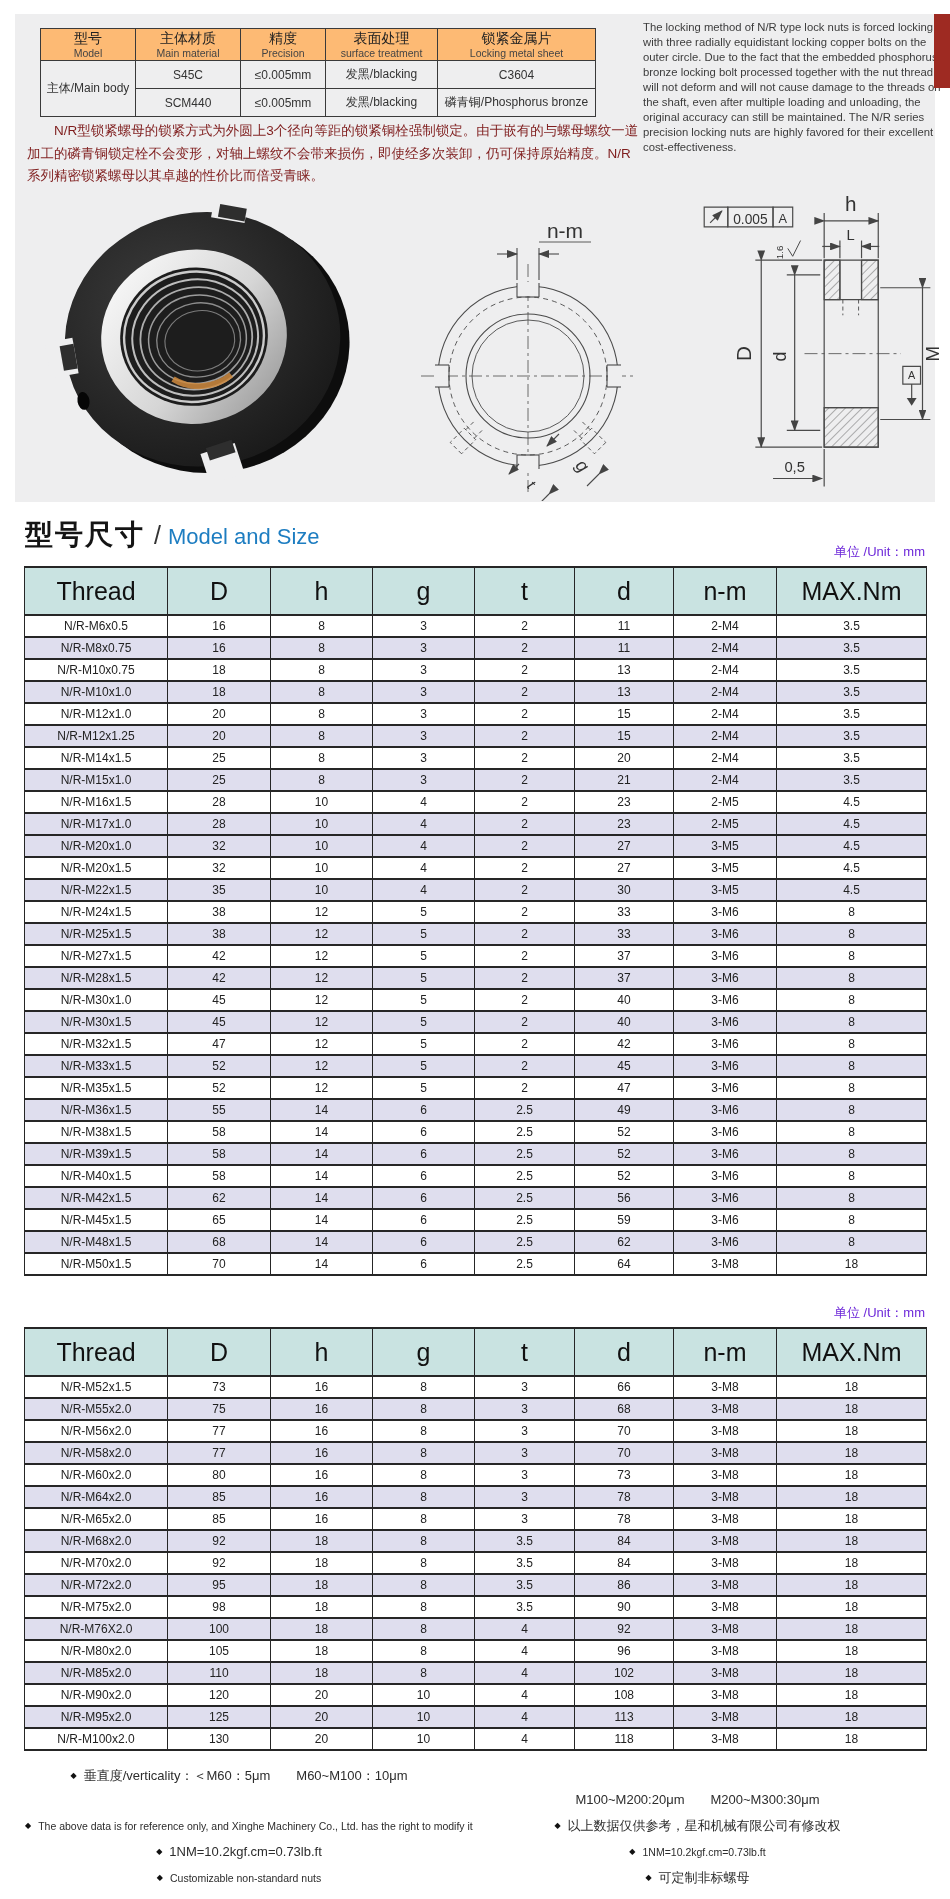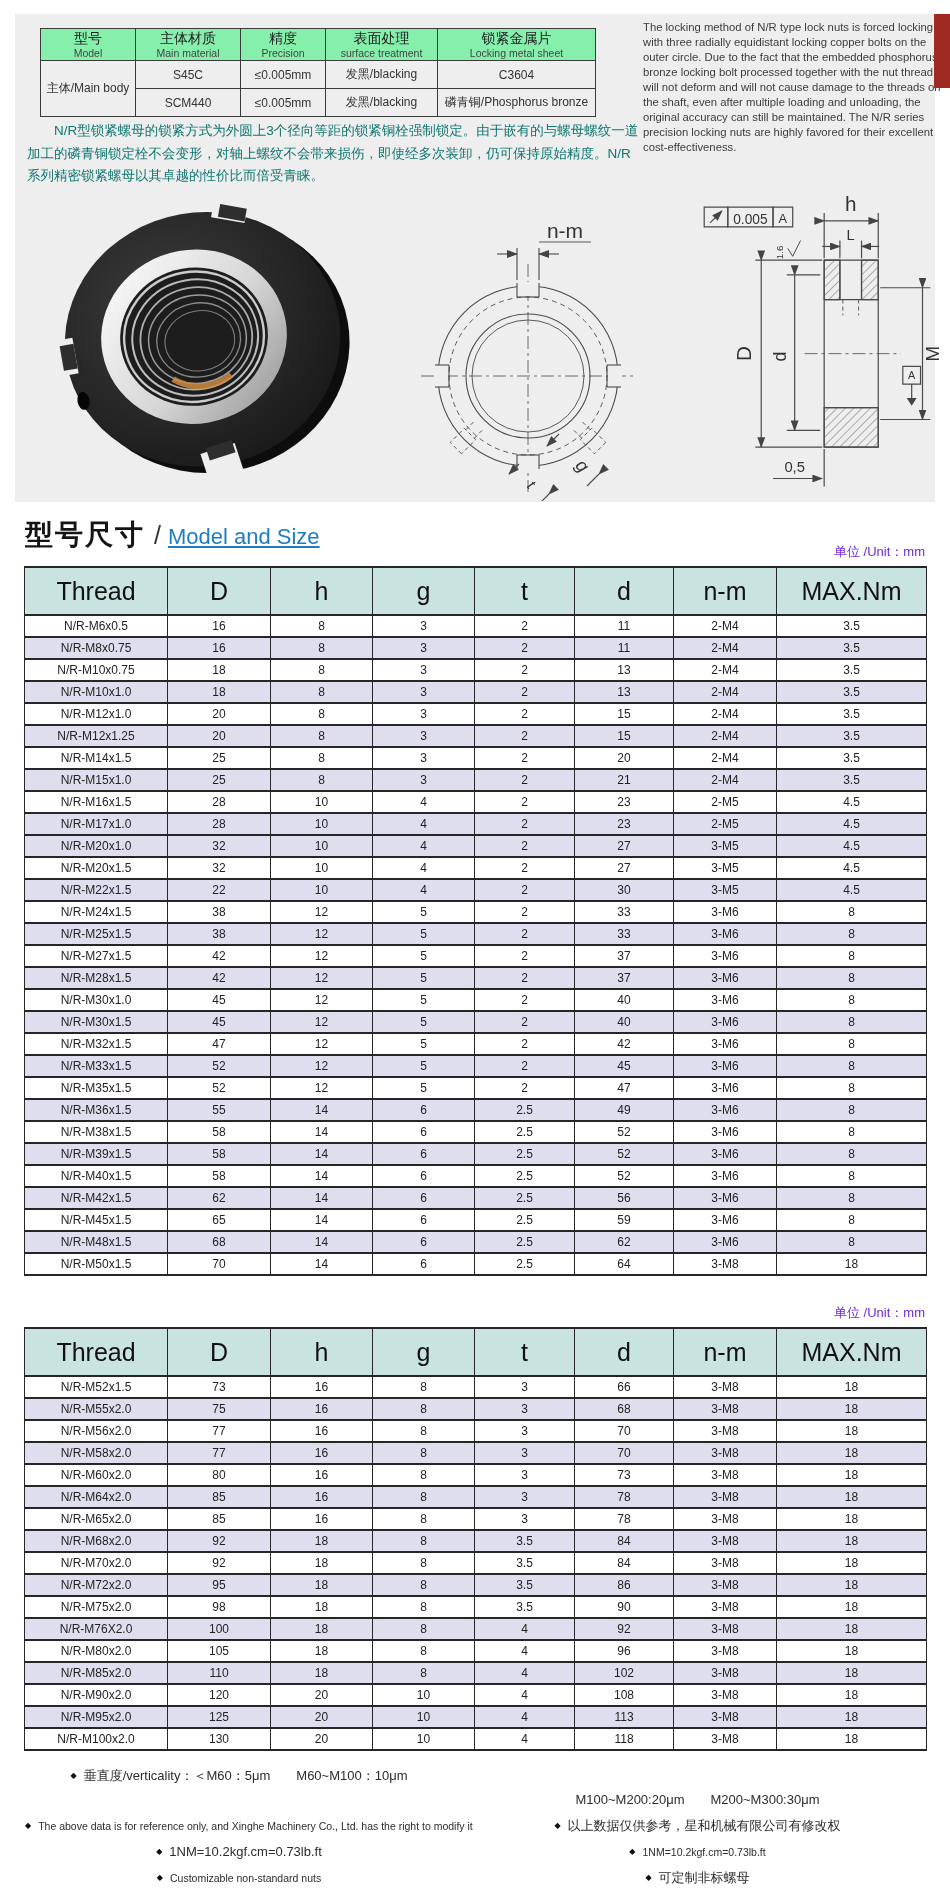--- a/index.html
+++ b/index.html
@@ -7,37 +7,37 @@
     width:950px;height:1899px;position:relative;background:#ffffff;
     font-family:"Liberation Sans", sans-serif;color:#222;
   }
   
   .top-panel{position:absolute;left:15px;top:14px;width:920px;height:488px;background:#eeeeef;}
   .red-tab{position:absolute;right:0;top:14px;width:16px;height:74px;background:#9e2a22;}
 
   
   .spec{position:absolute;left:25px;top:14px;border-collapse:collapse;table-layout:fixed;}
   .spec th,.spec td{border:1.5px solid #3a3a3a;text-align:center;padding:1px 4px;}
-  .spec th{background:#86efac;font-weight:normal;}
+  .spec th{background:#fdba74;font-weight:normal;}
   .spec th .zh{font-size:14px;color:#222;line-height:17px;}
   .spec th .en{font-size:10.5px;color:#444;line-height:12px;}
   .spec td{font-size:12px;color:#333;height:25px;}
 
   .intro-en{position:absolute;left:628px;top:6px;width:302px;font-size:11.3px;line-height:1.33;color:#3c3c3c;}
-  .intro-zh{position:absolute;left:12px;top:106px;width:614px;font-size:13.5px;line-height:1.68;color:#0f766e;text-indent:2em;}
+  .intro-zh{position:absolute;left:12px;top:106px;width:614px;font-size:13.5px;line-height:1.68;color:#7f1d1d;text-indent:2em;}
 
   .photo{position:absolute;left:30px;top:172px;width:330px;height:312px;}
   .front-view{position:absolute;left:398px;top:182px;width:238px;height:305px;}
   .side-view{position:absolute;left:642px;top:145px;width:295px;height:345px;}
 
   
   .section-header{position:absolute;left:25px;top:516px;width:902px;display:flex;align-items:baseline;}
   .title-zh{font-size:28px;font-weight:bold;color:#141414;letter-spacing:2px;}
   .title-sep{font-size:25px;color:#333;margin:0 7px 0 9px;font-weight:normal;}
-  .title-en{font-size:22px;color:#1d7dc1;text-decoration:underline;}
+  .title-en{font-size:22px;color:#1d7dc1;}
   .unit-label{position:absolute;right:25px;font-size:13px;color:#6d28d9;}
   .unit-1{top:543px;}
   .unit-2{top:1304px;}
 
   
   .size{border-collapse:collapse;table-layout:fixed;width:902px;position:absolute;left:24px;}
   .t1{top:566px;}
   .t2{top:1327px;}
   .size th{background:#c9e3e1;border:solid #262626;border-width:2.5px 1.5px;font-size:25px;font-weight:normal;height:44px;color:#111;}
   .size td{border:solid #262626;border-width:2px 1.5px;font-size:12px;height:20px;text-align:center;color:#222;padding:0 2px;background:#ffffff;}
@@ -442,21 +442,21 @@
         <td>32</td>
         <td>10</td>
         <td>4</td>
         <td>2</td>
         <td>27</td>
         <td>3-M5</td>
         <td>4.5</td>
       </tr>
       <tr class="alt">
         <td>N/R-M22x1.5</td>
-        <td>22</td>
+        <td>35</td>
         <td>10</td>
         <td>4</td>
         <td>2</td>
         <td>30</td>
         <td>3-M5</td>
         <td>4.5</td>
       </tr>
       <tr>
         <td>N/R-M24x1.5</td>
         <td>38</td>

